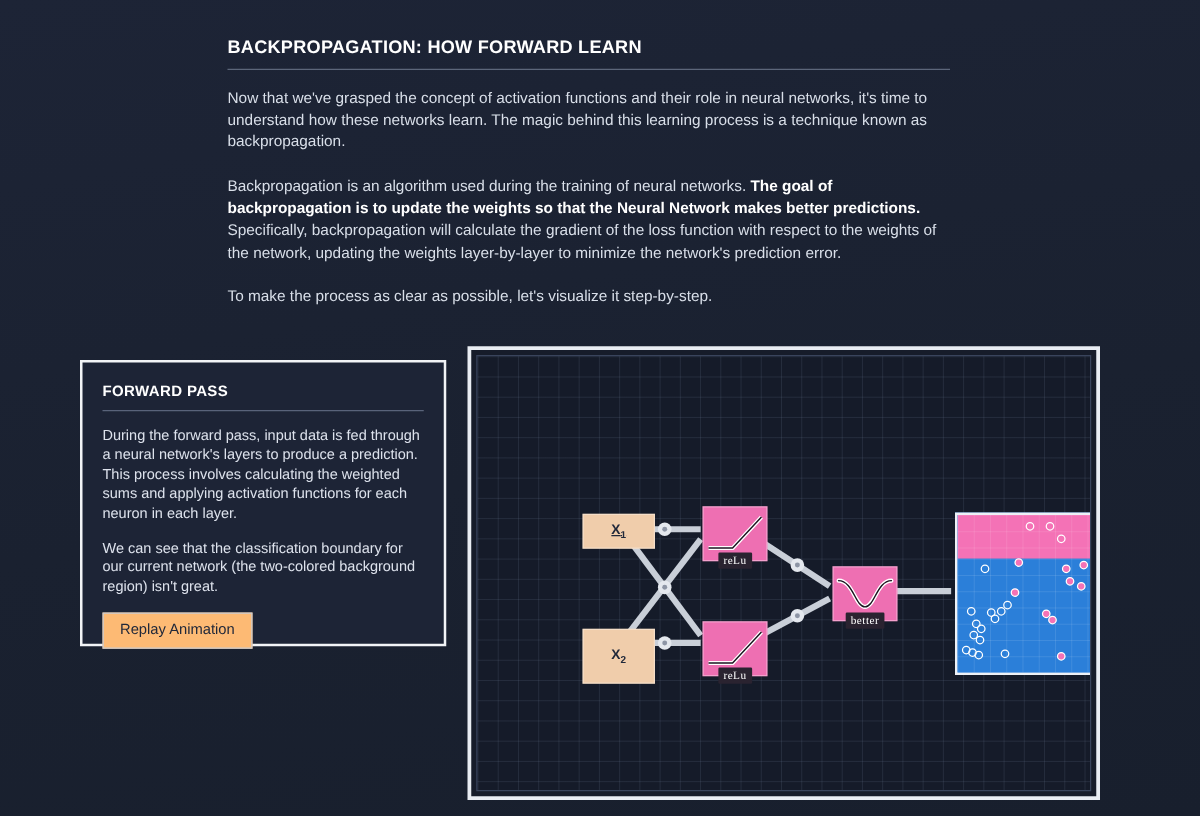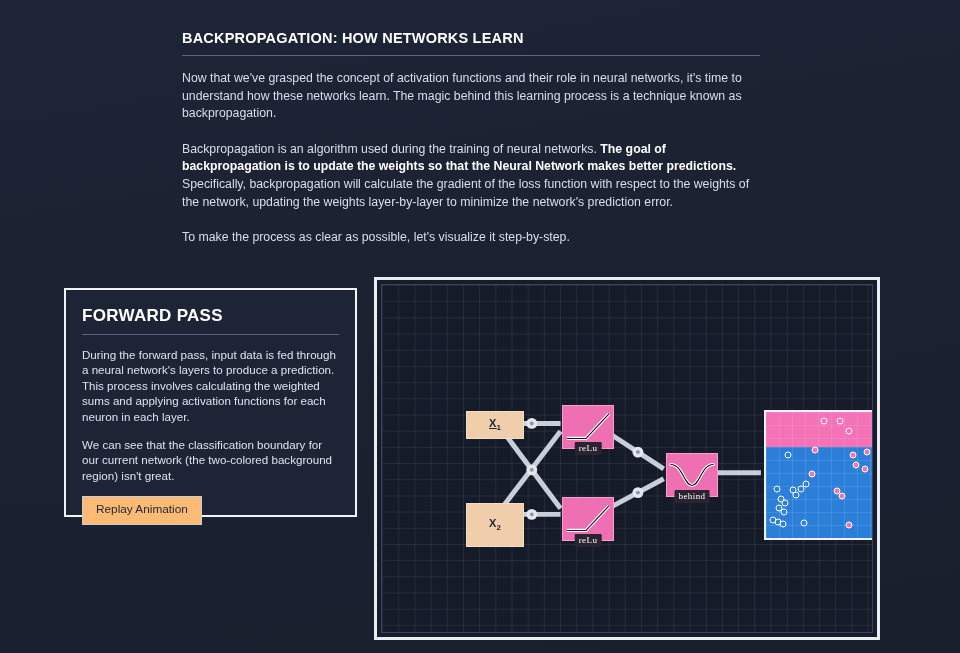--- a/index.html
+++ b/index.html
@@ -45,21 +45,21 @@
   .panel {
     position: absolute;
     left: 64px; top: 288px;
     width: 293px; height: 229px;
     background: #1d2troubled;
     background: #1d2436;
     border: 2px solid #f2f4f7;
     padding: 14px 16px 0 16px;
   }
   .panel-title {
-    font-size: 17px;
+    font-size: 12px;
     font-weight: bold;
     letter-spacing: 0.3px;
     color: #ffffff;
     margin: 2px 0 8px 0;
   }
   .panel-rule {
     height: 1px;
     background: #59637a;
     margin-bottom: 12px;
   }
@@ -163,21 +163,21 @@
     border-radius: 50%;
     transform: translate(-50%, -50%);
   }
   .pt-blue { border: 1.4px solid #ffffff; background: transparent; }
   .pt-pink { background: #f472b6; border: 1.4px solid #ffffff; }
 </style>
 </head>
 <body>
 
 <div class="article">
-  <h1 class="article-title">BACKPROPAGATION: HOW NETWORKS LEARN</h1>
+  <h1 class="article-title">BACKPROPAGATION: HOW FORWARD LEARN</h1>
   <div class="title-rule"></div>
 
   <p class="para">Now that we've grasped the concept of activation functions and their role in neural networks, it's time to understand how these networks learn. The magic behind this learning process is a technique known as backpropagation.</p>
 
   <p class="para">
     <span>Backpropagation is an algorithm used during the training of neural networks. </span><b>The goal of backpropagation is to update the weights so that the Neural Network makes better predictions.</b><span> Specifically, backpropagation will calculate the gradient of the loss function with respect to the weights of the network, updating the weights layer-by-layer to minimize the network's prediction error.</span>
   </p>
 
   <p class="para">To make the process as clear as possible, let's visualize it step-by-step.</p>
 </div>
@@ -252,21 +252,21 @@
         <polyline points="4,34 24,34 48,8" fill="none" stroke="#1c1420" stroke-width="1.2" stroke-linejoin="round"></polyline>
       </svg>
       <span class="act-label">reLu</span>
     </div>
 
     <div class="node node-act" style="left:284px; top:168px; width:52px; height:44px;">
       <svg class="curve" viewBox="0 0 52 44" preserveAspectRatio="none">
         <path d="M4,33 C16,33 18,11 26,11 C34,11 36,33 48,33" transform="translate(0,0) scale(1,-1) translate(0,-44)" fill="none" stroke="#ffffff" stroke-width="3.4" stroke-linecap="round"></path>
         <path d="M4,33 C16,33 18,11 26,11 C34,11 36,33 48,33" transform="translate(0,0) scale(1,-1) translate(0,-44)" fill="none" stroke="#1c1420" stroke-width="1.2" stroke-linecap="round"></path>
       </svg>
-      <span class="act-label">behind</span>
+      <span class="act-label">better</span>
     </div>
 
     <div class="node-out" style="position:absolute; left:382px; top:125px; width:116px; height:130px;">
       <div class="out-top"></div>
       <div class="out-bottom"></div>
       <div id="scatter-points" style="position:absolute;left:0;top:0;width:100%;height:100%;">
           <div class="pt pt-blue" style="left: 52%; top: 7%;"></div>
           <div class="pt pt-blue" style="left: 66%; top: 7%;"></div>
           <div class="pt pt-blue" style="left: 74%; top: 15%;"></div>
           <div class="pt pt-blue" style="left: 20%; top: 34%;"></div>

